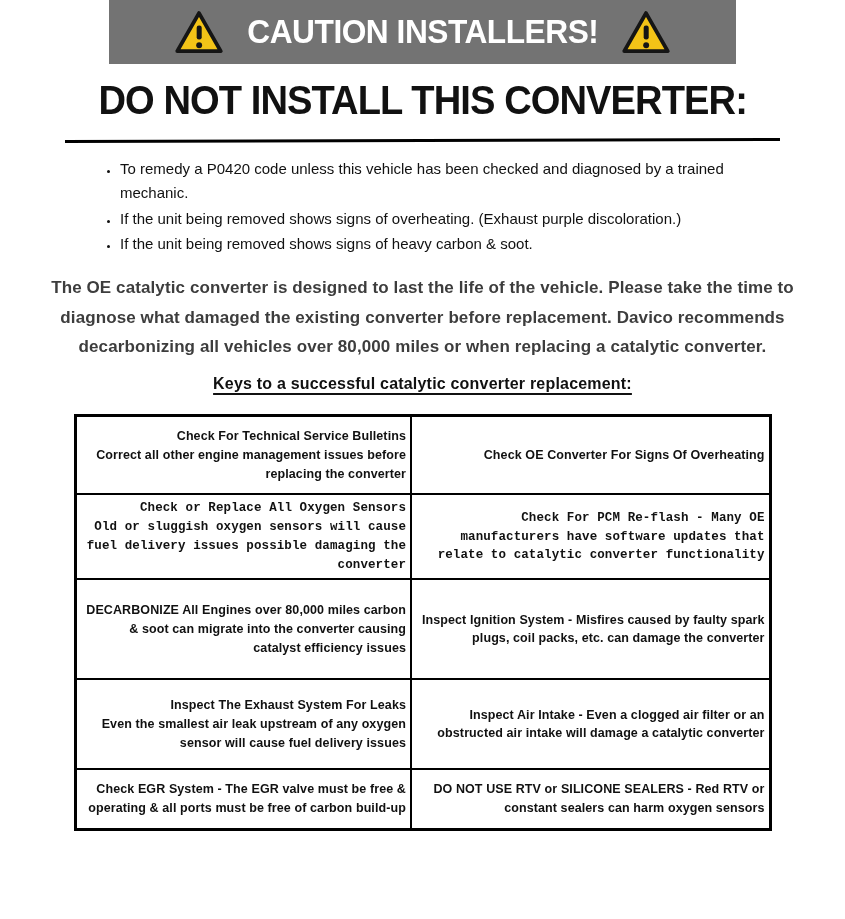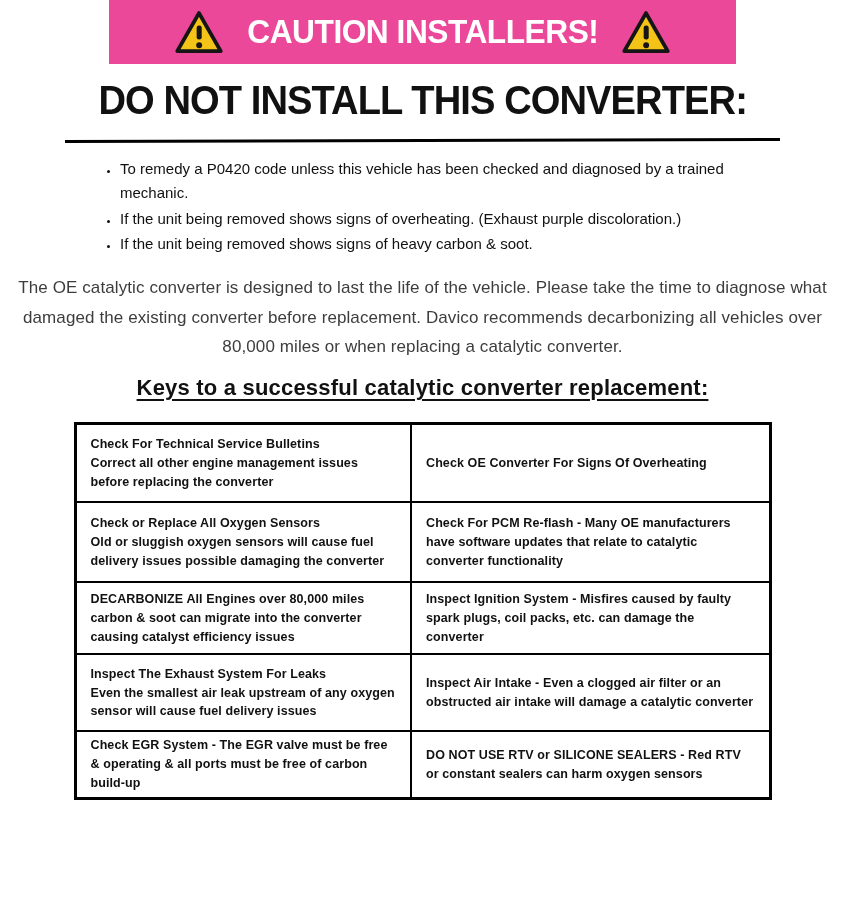--- a/index.html
+++ b/index.html
@@ -70,72 +70,72 @@
     margin-bottom: 1px;
   }
   .warnings-list li::marker { font-size: 0.72em; }
 
   
   .intro-paragraph {
     margin: 17px auto 0 auto;
     width: 822px;
     text-align: center;
     font-size: 17px;
-    font-weight: normal;
+    font-weight: bold;
     line-height: 1.74;
     color: #3d3d3d;
     letter-spacing: 0.1px;
   }
 
   
   .keys-heading {
     margin-top: 13px;
     text-align: center;
-    font-size: 22px;
+    font-size: 16px;
     font-weight: bold;
     letter-spacing: 0.2px;
     text-decoration: underline;
     text-decoration-thickness: 2px;
     text-underline-offset: 4px;
   }
 
   
   .keys-table {
     width: 695px;
     margin: 21px auto 0 auto;
     border-collapse: collapse;
     border: 3px solid #000;
     table-layout: fixed;
   }
   .keys-table td {
     border: 2px solid #000;
-    text-align: left;
+    text-align: right;
     vertical-align: middle;
     font-size: 12.5px;
     font-weight: bold;
     line-height: 1.5;
-    padding: 4px 14px;
+    padding: 4px 4px;
     white-space: pre-line;
     letter-spacing: 0.1px;
   }
   .keys-table col.c-left  { width: 336px; }
   .keys-table col.c-right { width: 359px; }
   .keys-table tr.r1 { height: 79px; }
-  .keys-table tr.r2 { height: 80px; }
-  .keys-table tr.r3 { height: 72px; }
-  .keys-table tr.r4 { height: 77px; }
+  .keys-table tr.r2 { height: 80px; font-family: Liberation Mono, monospace; }
+  .keys-table tr.r3 { height: 100px; }
+  .keys-table tr.r4 { height: 90px; }
   .keys-table tr.r5 { height: 60px; }
   .keys-table tr.r6 { height: 75px; }
 </style>
 </head>
 <body>
 
 <div class="page">
 
-  <div class="banner" style="background: #ec4899;">
+  <div class="banner" style="background: #737373;">
     <span>
       <svg class="warn-svg" width="50" height="45" viewBox="0 0 64 58" aria-hidden="true">
         <path d="M32 4 L60 53 L4 53 Z" fill="#F3C317" stroke="#151515" stroke-width="5" stroke-linejoin="round"></path>
         <rect x="29" y="20" width="6.5" height="18" rx="3" fill="#151515"></rect>
         <circle cx="32.2" cy="45.5" r="3.8" fill="#151515"></circle>
       </svg>
     </span>
     <span class="banner-label">CAUTION INSTALLERS!</span>
     <span>
       <svg class="warn-svg" width="50" height="45" viewBox="0 0 64 58" aria-hidden="true">

